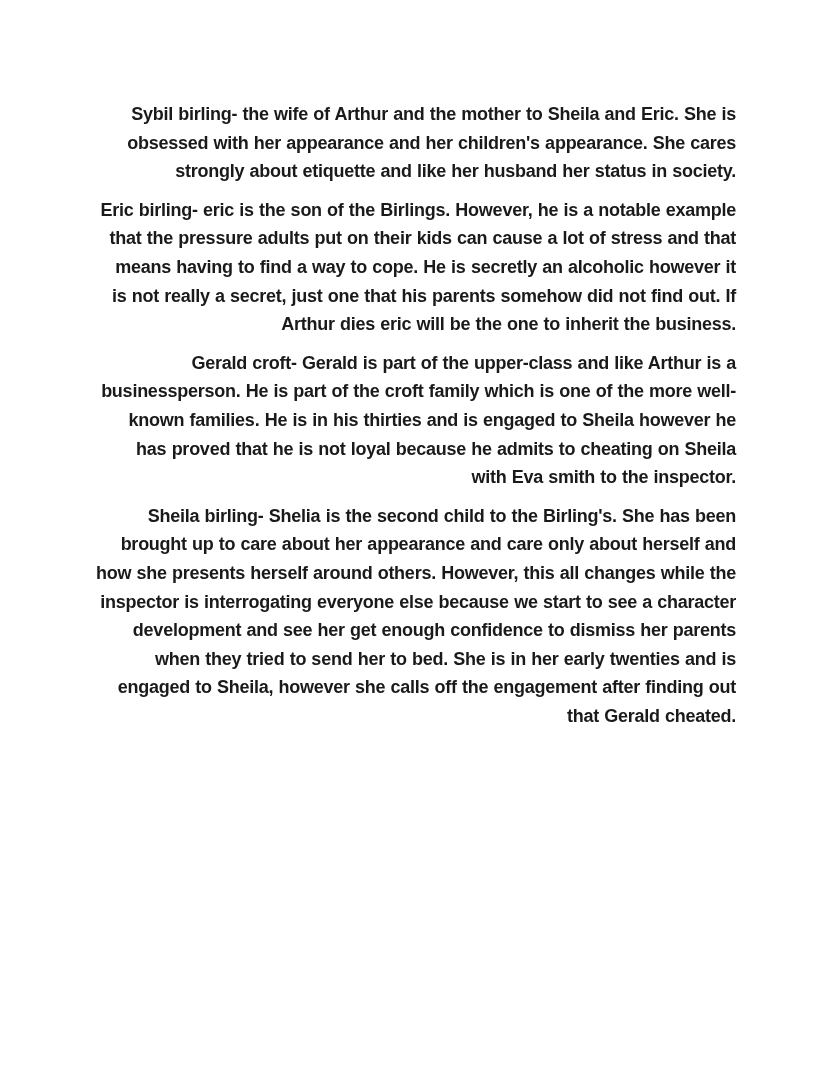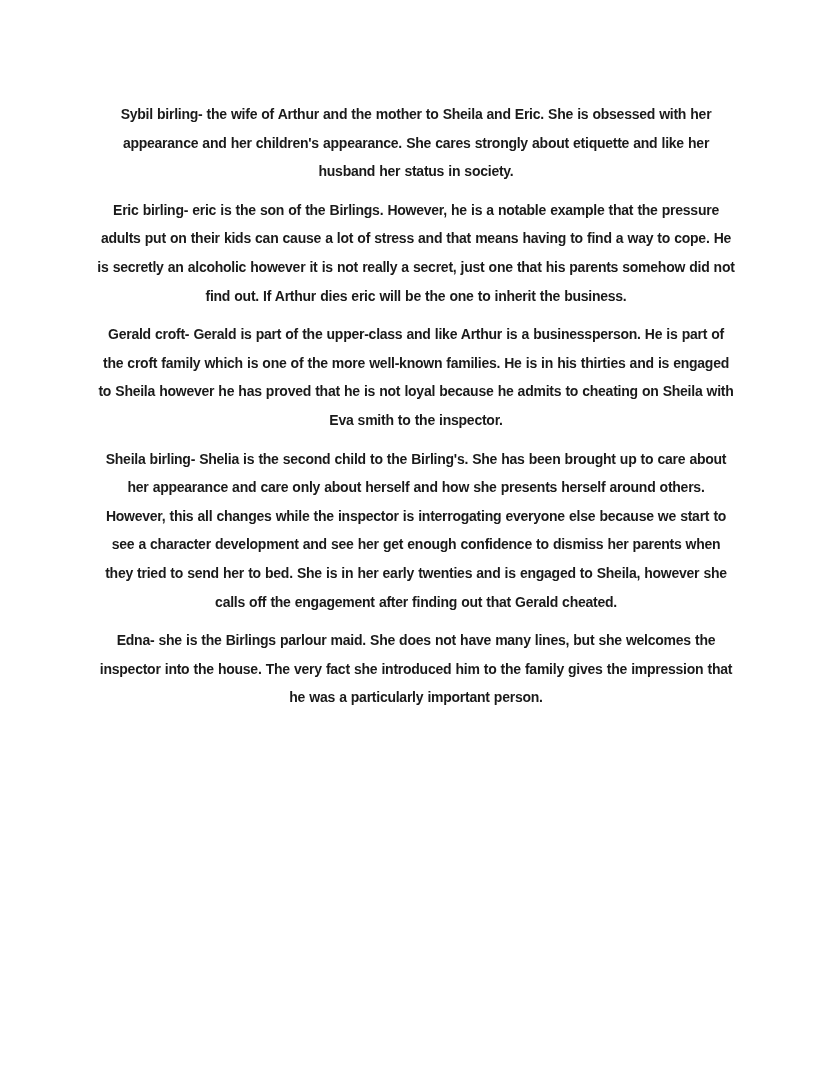--- a/index.html
+++ b/index.html
@@ -17,32 +17,31 @@
   }
   .doc-body {
     position: absolute;
     left: 96px;
     top: 100px;
     width: 640px;
     color: #1a1a1a;
   }
   .doc-paragraph {
     margin: 0 0 10px 0;
-    font-size: 14px;
+    font-size: 18px;
     line-height: 28.6px;
     font-weight: bold;
     letter-spacing: -0.25px;
     word-spacing: 0.5px;
-    text-align: center;
+    text-align: right;
   }
 </style>
 </head>
 <body>
 
 <div class="page">
   <div class="doc-body">
     <p class="doc-paragraph">Sybil birling- the wife of Arthur and the mother to Sheila and Eric. She is obsessed with her appearance and her children's appearance. She cares strongly about etiquette and like her husband her status in society.</p>
     <p class="doc-paragraph">Eric birling- eric is the son of the Birlings. However, he is a notable example that the pressure adults put on their kids can cause a lot of stress and that means having to find a way to cope. He is secretly an alcoholic however it is not really a secret, just one that his parents somehow did not find out. If Arthur dies eric will be the one to inherit the business.</p>
     <p class="doc-paragraph">Gerald croft- Gerald is part of the upper-class and like Arthur is a businessperson. He is part of the croft family which is one of the more well-known families. He is in his thirties and is engaged to Sheila however he has proved that he is not loyal because he admits to cheating on Sheila with Eva smith to the inspector.</p>
     <p class="doc-paragraph">Sheila birling- Shelia is the second child to the Birling's. She has been brought up to care about her appearance and care only about herself and how she presents herself around others. However, this all changes while the inspector is interrogating everyone else because we start to see a character development and see her get enough confidence to dismiss her parents when they tried to send her to bed. She is in her early twenties and is engaged to Sheila, however she calls off the engagement after finding out that Gerald cheated.</p>
-    <p class="doc-paragraph">Edna- she is the Birlings parlour maid. She does not have many lines, but she welcomes the inspector into the house. The very fact she introduced him to the family gives the impression that he was a particularly important person.</p>
   </div>
 </div>
 
 </body></html>

